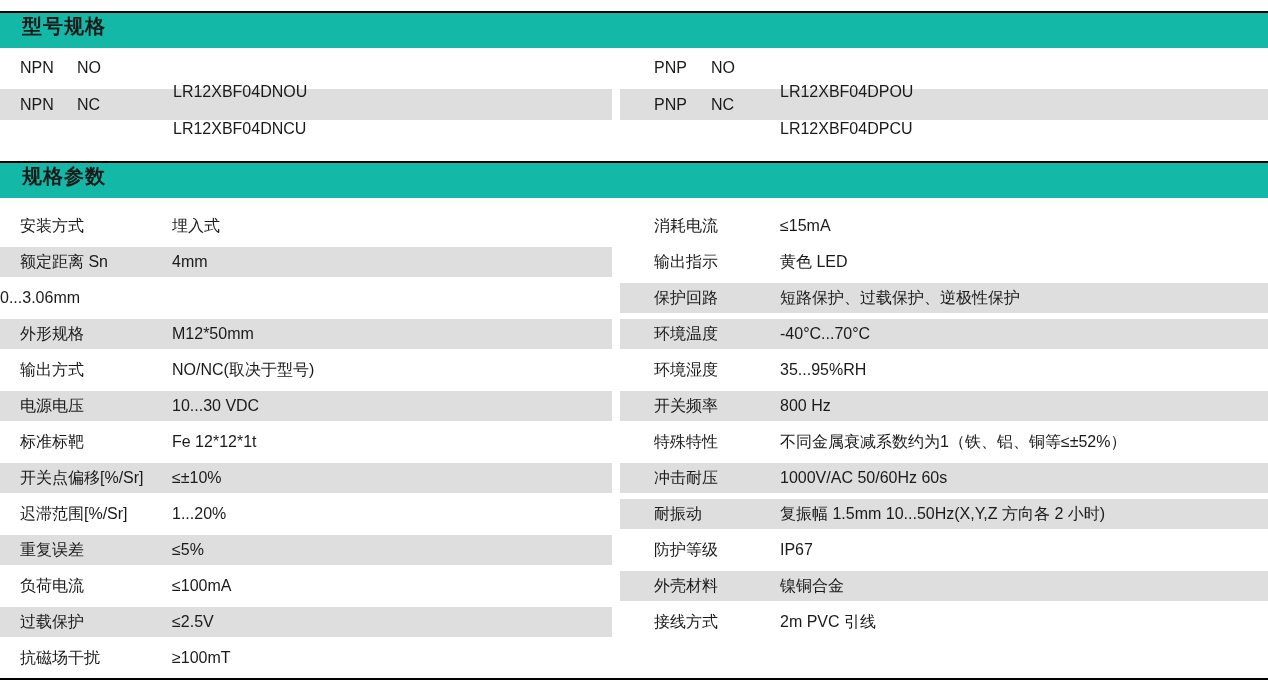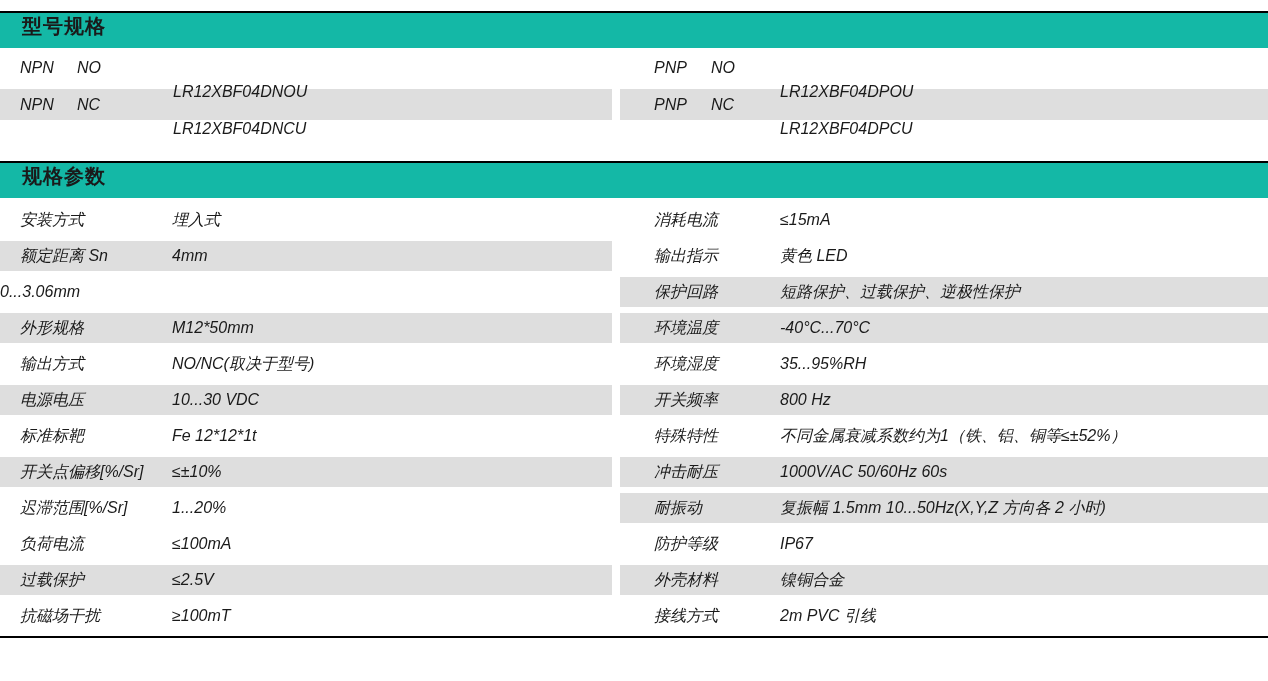--- a/index.html
+++ b/index.html
@@ -10,26 +10,26 @@
   }
   .rule{height:2px;background:#000;width:1268px;}
   .rule-top{margin-top:11px;}
   .rule-mid{margin-top:38px;}
   .rule-bottom{margin-top:2px;}
   .band{
     height:35px;background:#14b8a6;display:flex;
     padding-left:22px;box-sizing:border-box;
     font-size:20px;font-weight:bold;letter-spacing:1px;
   }
-  .cols{display:flex;font-style:italic;}
+  .cols{display:flex;}
   .tbl{display:block;}
   .tbl-left{width:612px;}
   .tbl-right{width:648px;margin-left:8px;}
   .rows-models{padding-top:1px;}
-  .rows-specs{padding-top:4px;}
+  .rows-specs{padding-top:10px;}
   .row{height:37px;display:flex;align-items:center;box-sizing:border-box;font-size:16px;}
   .spec .row{height:36px;}
   .row.gray{
     background:#dedede;background-clip:content-box;
     padding-top:3px;padding-bottom:3px;
   }
   .lbl{padding-left:20px;width:152px;flex:0 0 auto;white-space:nowrap;}
   .tbl-right .lbl{padding-left:34px;width:126px;}
   .val{white-space:nowrap;}
   .mtype{margin-left:20px;width:57px;flex:0 0 auto;}
@@ -111,20 +111,24 @@
     <span class="val">Fe 12*12*1t</span>
   </div>
           <div class="row gray">
     <span class="lbl">开关点偏移[%/Sr]</span>
     <span class="val">≤±10%</span>
   </div>
           <div class="row">
     <span class="lbl">迟滞范围[%/Sr]</span>
     <span class="val">1...20%</span>
   </div>
+          <div class="row gray">
+    <span class="lbl">重复误差</span>
+    <span class="val">≤5%</span>
+  </div>
           <div class="row">
     <span class="lbl">负荷电流</span>
     <span class="val">≤100mA</span>
   </div>
           <div class="row gray">
     <span class="lbl">过载保护</span>
     <span class="val">≤2.5V</span>
   </div>
           <div class="row">
     <span class="lbl">抗磁场干扰</span>

